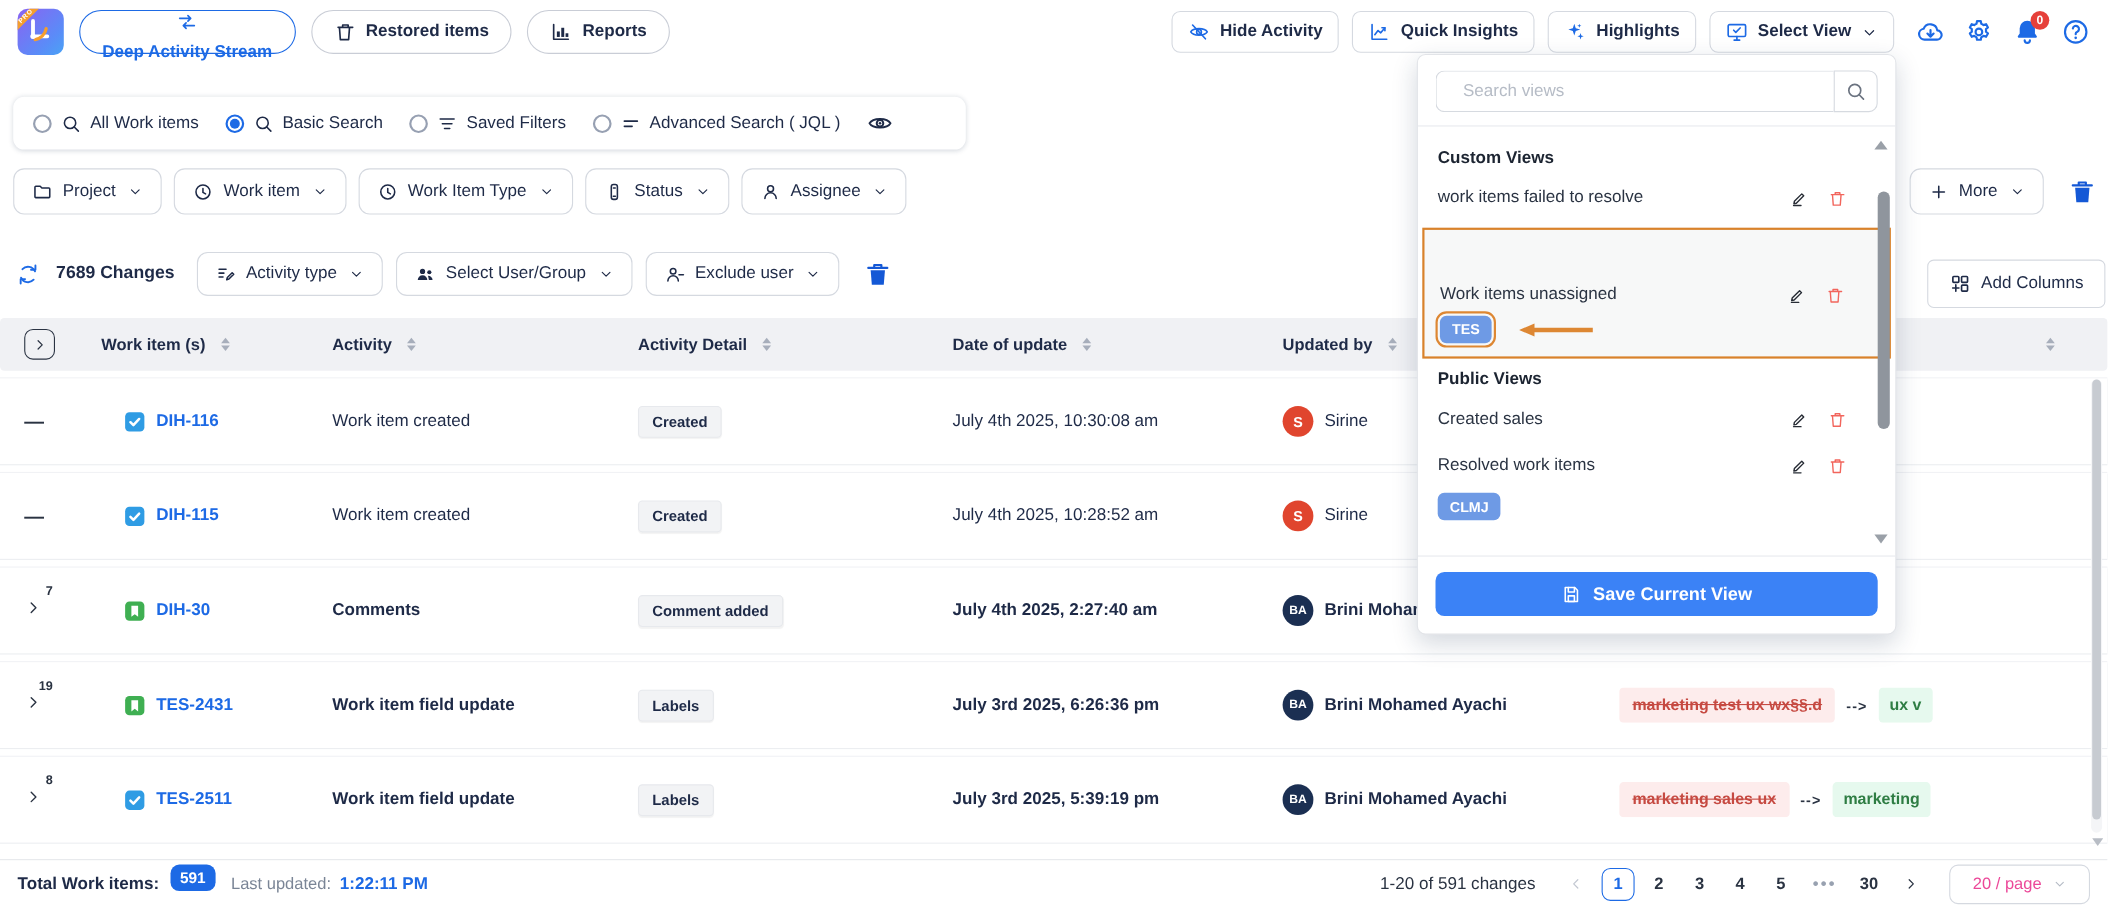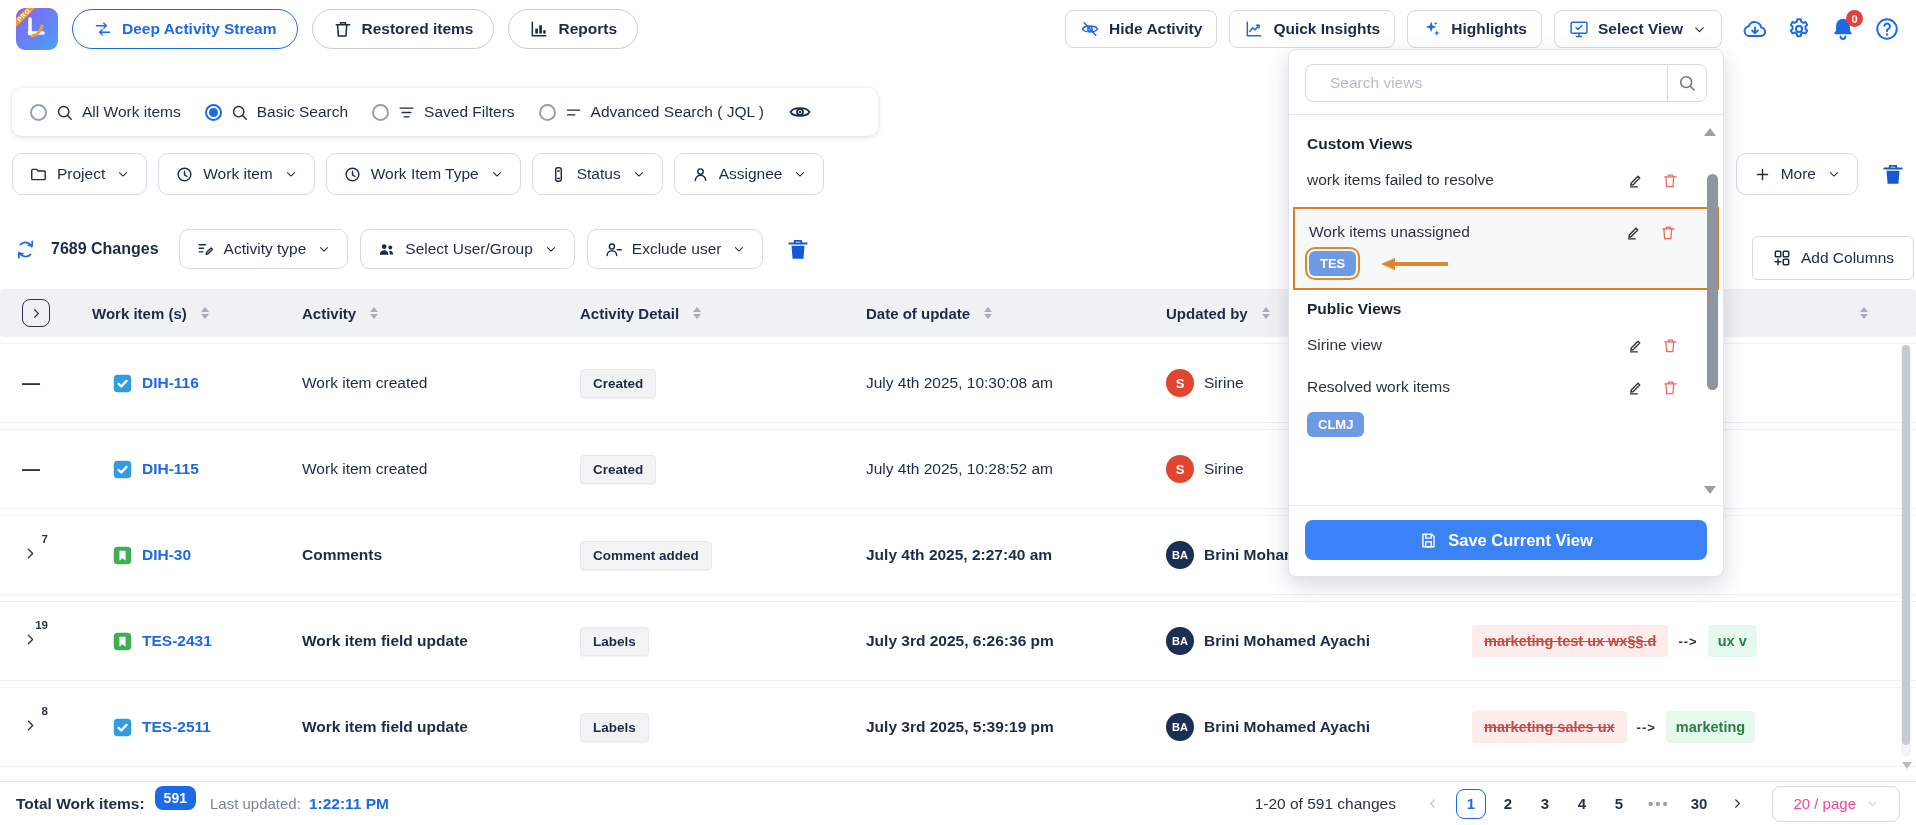--- a/index.html
+++ b/index.html
@@ -12,21 +12,21 @@
   .icon-sm { width:16px; height:16px; }
 
   
   .topbar { position:absolute; left:0; top:0; width:100%; height:58px; display:flex; align-items:center; padding:0 16px; }
   .logo { width:42px; height:42px; border-radius:9px; background:linear-gradient(135deg,#8a63f2 0%,#5a8cf8 70%,#4aa3f5 100%); position:relative; overflow:hidden; margin-right:14px; flex:0 0 auto; }
   .logo .ribbon { position:absolute; left:-14px; top:4px; width:44px; transform:rotate(-45deg); background:#f59e2d; color:#fff; font-size:6px; font-weight:bold; text-align:center; letter-spacing:1px; }
   .logo svg { position:absolute; inset:6px; }
   .nav-group { display:flex; gap:14px; align-items:center; }
   .pill-btn { display:inline-flex; align-items:center; gap:9px; height:40px; padding:0 20px; border-radius:20px; border:1px solid #c9cdd6; background:#fff; font-size:15.5px; font-weight:700; color:#1e2a47; cursor:pointer; }
   .pill-btn .icon { color:#1e2a47; }
-  .pill-btn.active { border:1.5px solid #1d6ae5; color:#1d6ae5; }
+  .pill-btn.active { border:1.5px solid #1d6ae5; color:#1d6ae5;flex-direction:column; }
   .pill-btn.active .icon { color:#1d6ae5; }
   .top-spacer { flex:1; }
   .action-group { display:flex; gap:12px; align-items:center; }
   .action-btn { display:inline-flex; align-items:center; gap:9px; height:38px; padding:0 14px; border-radius:8px; border:1px solid #d5d9e0; background:#fff; font-size:15.5px; font-weight:600; color:#1e2a47; cursor:pointer; }
   .action-btn .icon { color:#1d6ae5; }
   .action-btn .chev { color:#1e2a47; width:15px; height:15px; }
   .iconbtn-group { display:flex; gap:18px; align-items:center; margin-left:20px; }
   .top-iconbtn { position:relative; width:26px; height:26px; color:#1d6ae5; cursor:pointer; display:inline-flex; }
   .bell-badge { position:absolute; top:-6px; right:-7px; min-width:17px; height:17px; border-radius:9px; background:#e6403a; color:#fff; font-size:11px; font-weight:bold; display:flex; align-items:center; justify-content:center; padding:0 3px; }
 
@@ -127,21 +127,21 @@
   .vp-search .sbtn { width:40px; border:1px solid #d6dae0; border-radius:0 8px 8px 0; background:#fff; display:flex; align-items:center; justify-content:center; color:#6b7380; cursor:pointer; }
   .vp-div { border-top:1px solid #e8eaee; }
   .vp-list { padding:10px 18px 0; position:relative; }
   .vp-title { font-size:15.5px; font-weight:bold; color:#1c2431; margin:10px 0 6px; }
   .vp-item { display:flex; align-items:center; padding:12px 0; }
   .vp-name { flex:1; font-size:15.5px; color:#2a3342; }
   .vp-icons { display:flex; gap:18px; align-items:center; margin-right:26px; }
   .vp-edit { color:#272c35; width:17px; height:17px; cursor:pointer; }
   .vp-trash { color:#f2655c; width:17px; height:17px; cursor:pointer; }
   .vp-hl { border:2px solid #d9822b; background:#f7f8f8; margin:6px -14px 10px; padding:6px 14px 12px; }
-  .vp-hl .vp-item { padding:8px 0 6px; }
+  .vp-hl .vp-item { padding:8px 0 6px;margin-top:36px; }
   .vp-tagrow { display:flex; align-items:center; margin-top:4px; }
   .vtag { background:#6e9ae5; color:#fff; font-size:13px; font-weight:bold; padding:5px 11px; border-radius:6px; display:inline-block; }
   .vtag.ring { outline:2px solid #dd8733; outline-offset:2px; }
   .vp-arrow { margin-left:22px; display:inline-flex; }
   .vp-save-wrap { position:absolute; left:0; right:0; bottom:0; border-top:1px solid #e8eaee; padding:14px 16px 16px; }
   .vp-save { width:100%; height:40px; background:#3b82f6; border:none; border-radius:8px; color:#fff; font-size:16.5px; font-weight:600; display:flex; align-items:center; justify-content:center; gap:10px; cursor:pointer; font-family:inherit; }
   .vp-save .icon { width:19px; height:19px; color:#fff; }
   .vp-up { position:absolute; right:7px; top:78px; width:0; height:0; border-left:6px solid transparent; border-right:6px solid transparent; border-bottom:8px solid #9aa0a8; }
   .vp-thumb { position:absolute; right:5px; top:124px; width:11px; height:216px; background:#8f959d; border-radius:6px; cursor:pointer; }
   .vp-dn { position:absolute; right:7px; top:436px; width:0; height:0; border-left:6px solid transparent; border-right:6px solid transparent; border-top:8px solid #9aa0a8; }
@@ -803,21 +803,21 @@
               <svg width="72" height="14" viewBox="0 0 72 14">
                 <path d="M70 7H14" stroke="#dd8733" stroke-width="4"></path>
                 <path d="M17 1 3 7l14 6z" fill="#dd8733"></path>
               </svg>
             </span>
           </div>
         </div>
         <div class="vp-title">Public Views</div>
         <div>
           <div class="vp-item">
-            <span class="vp-name">Sirine view</span>
+            <span class="vp-name">Created sales</span>
             <span class="vp-icons">
               <span class="icon vp-edit">
                 <svg viewBox="0 0 24 24" fill="none" stroke="currentColor" stroke-width="1.8" stroke-linecap="round" stroke-linejoin="round">
                   <path d="M6 15.5 15.5 6 18 8.5 8.5 18l-3.1.6Z"></path>
                   <path d="M5 21h9.5"></path>
                 </svg>
               </span>
               <span class="icon vp-trash">
                 <svg viewBox="0 0 24 24" fill="none" stroke="currentColor" stroke-width="1.8" stroke-linecap="round" stroke-linejoin="round">
                   <path d="M4 7h16M9 7V4.5h6V7m-9.5 0 1 13.5h9l1-13.5"></path>

